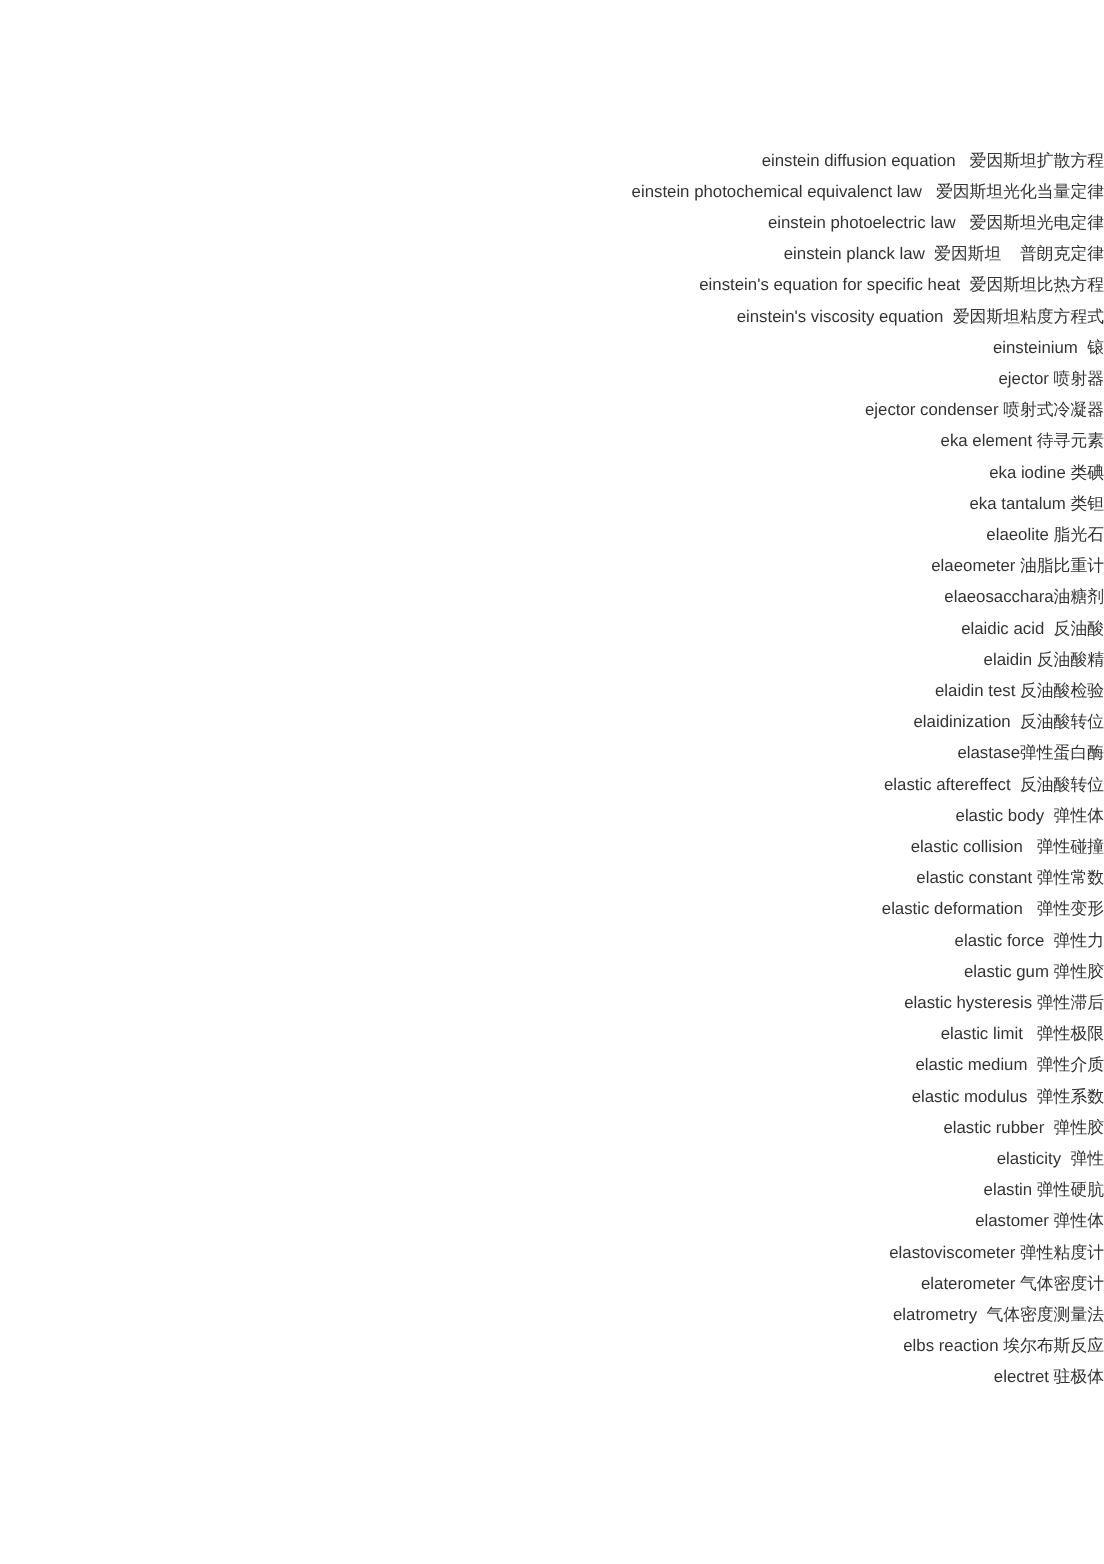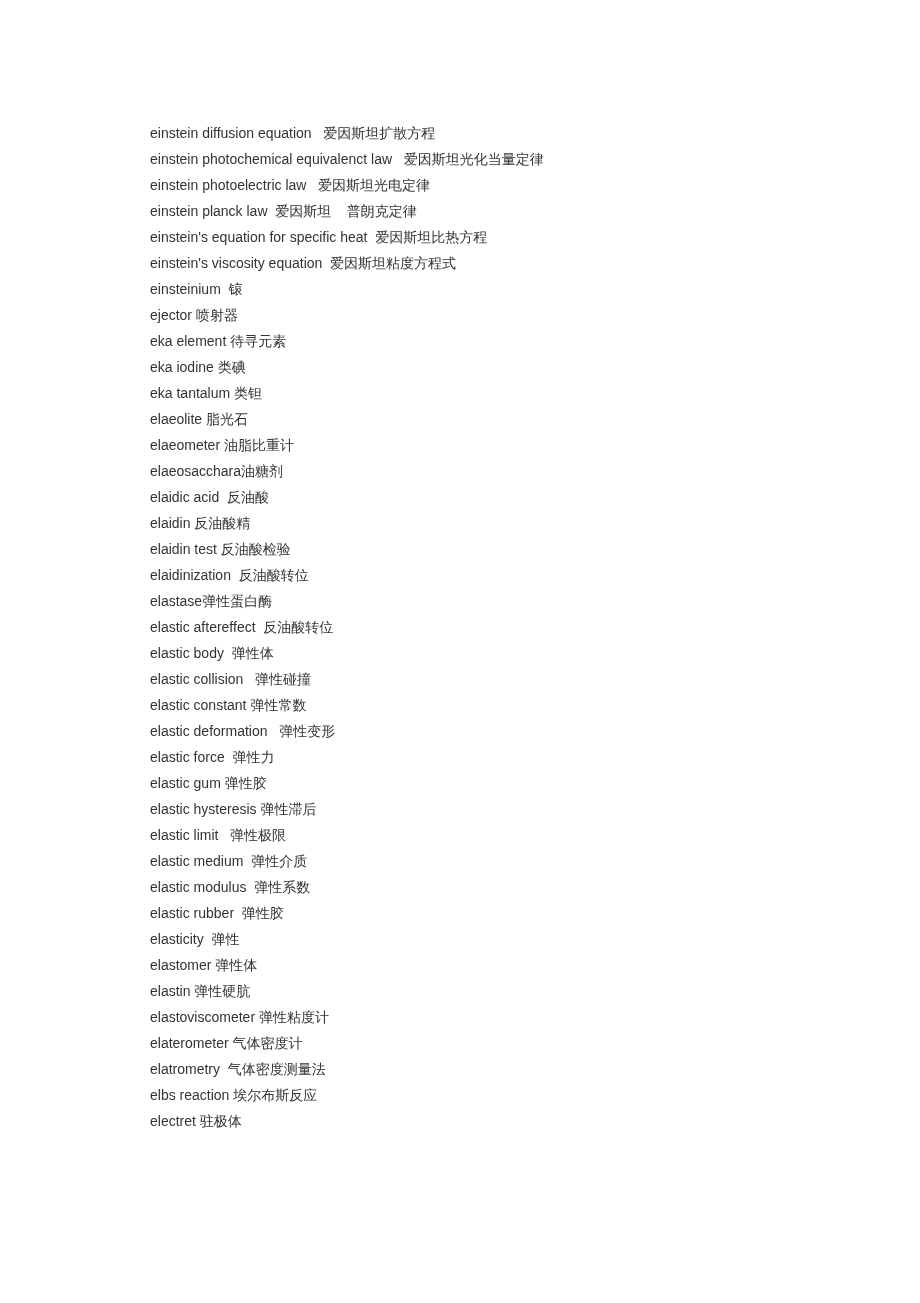--- a/index.html
+++ b/index.html
@@ -10,34 +10,36 @@
       font-size: 14px;
       color: #333333;
       width: 920px;
     }
     .content {
       padding: 120px 0 0 150px;
     }
     .entry {
       line-height: 26px;
       white-space: pre;
+      text-align: right;
     }
   </style>
 </head>
 <body>
 
 <div class="content" id="list">
     <div class="entry">einstein diffusion equation   爱因斯坦扩散方程</div>
     <div class="entry">einstein photochemical equivalenct law   爱因斯坦光化当量定律</div>
     <div class="entry">einstein photoelectric law   爱因斯坦光电定律</div>
     <div class="entry">einstein planck law  爱因斯坦    普朗克定律</div>
     <div class="entry">einstein's equation for specific heat  爱因斯坦比热方程</div>
     <div class="entry">einstein's viscosity equation  爱因斯坦粘度方程式</div>
     <div class="entry">einsteinium  锿</div>
     <div class="entry">ejector 喷射器</div>
+    <div class="entry">ejector condenser 喷射式冷凝器</div>
     <div class="entry">eka element 待寻元素</div>
     <div class="entry">eka iodine 类碘</div>
     <div class="entry">eka tantalum 类钽</div>
     <div class="entry">elaeolite 脂光石</div>
     <div class="entry">elaeometer 油脂比重计</div>
     <div class="entry">elaeosacchara油糖剂</div>
     <div class="entry">elaidic acid  反油酸</div>
     <div class="entry">elaidin 反油酸精</div>
     <div class="entry">elaidin test 反油酸检验</div>
     <div class="entry">elaidinization  反油酸转位</div>
@@ -48,20 +50,20 @@
     <div class="entry">elastic constant 弹性常数</div>
     <div class="entry">elastic deformation   弹性变形</div>
     <div class="entry">elastic force  弹性力</div>
     <div class="entry">elastic gum 弹性胶</div>
     <div class="entry">elastic hysteresis 弹性滞后</div>
     <div class="entry">elastic limit   弹性极限</div>
     <div class="entry">elastic medium  弹性介质</div>
     <div class="entry">elastic modulus  弹性系数</div>
     <div class="entry">elastic rubber  弹性胶</div>
     <div class="entry">elasticity  弹性</div>
+    <div class="entry">elastin 弹性硬肮</div>
     <div class="entry">elastomer 弹性体</div>
-    <div class="entry">elastin 弹性硬肮</div>
     <div class="entry">elastoviscometer 弹性粘度计</div>
     <div class="entry">elaterometer 气体密度计</div>
     <div class="entry">elatrometry  气体密度测量法</div>
     <div class="entry">elbs reaction 埃尔布斯反应</div>
     <div class="entry">electret 驻极体</div>
   </div>
 
 </body></html>

